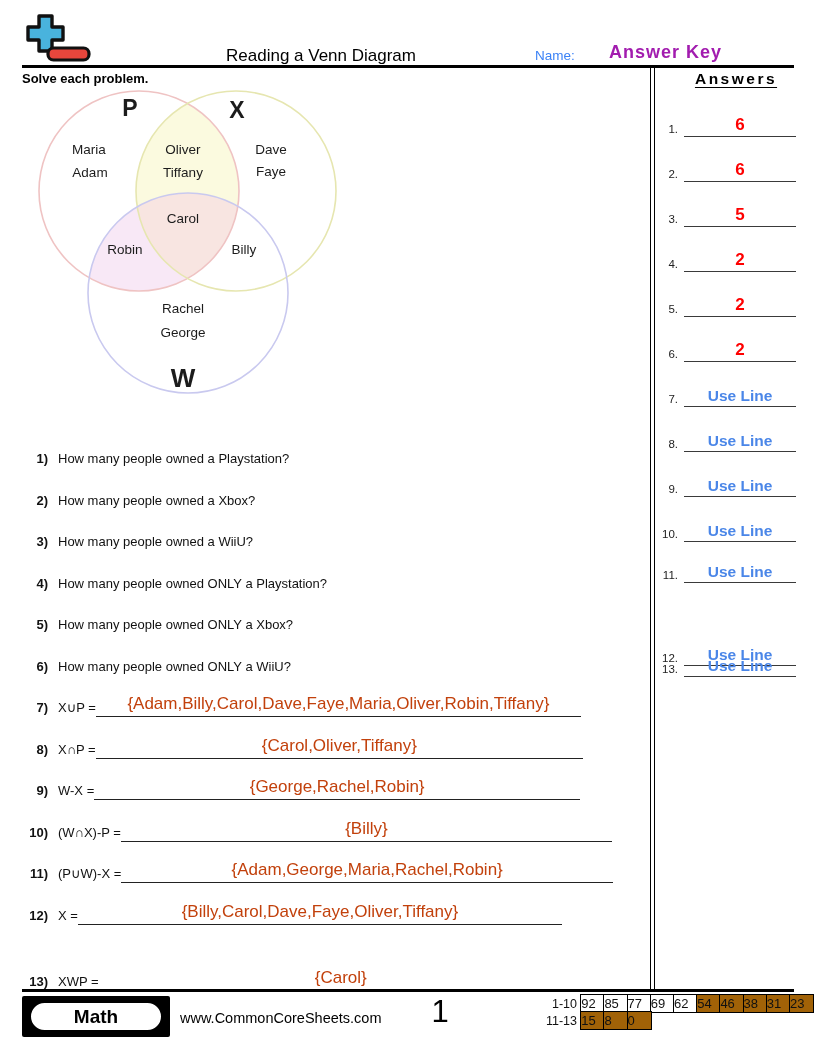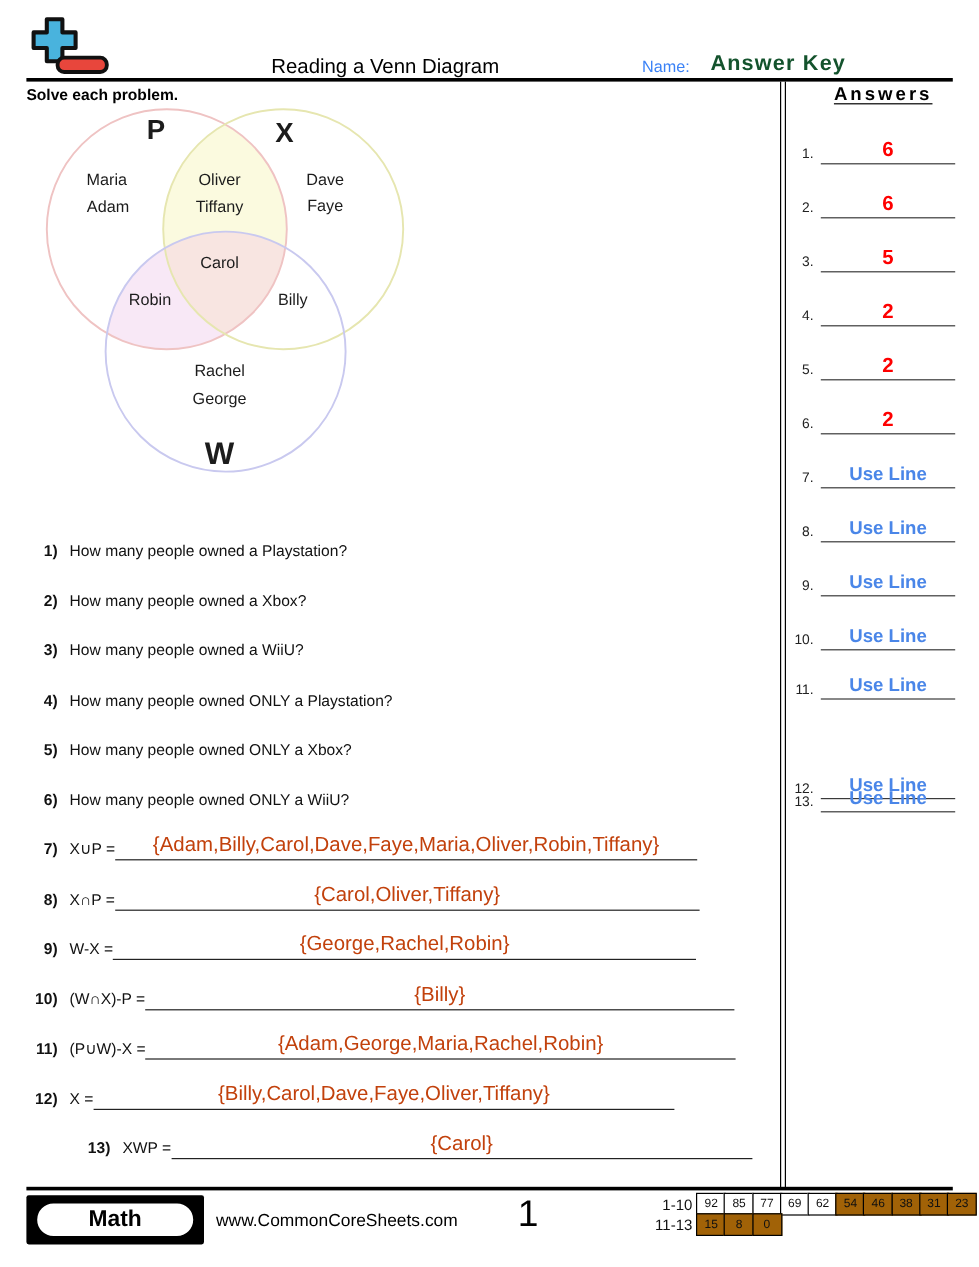--- a/index.html
+++ b/index.html
@@ -5,21 +5,21 @@
   html,body{margin:0;padding:0;}
   body{
     width:816px;height:1056px;position:relative;background:#ffffff;
     font-family:"Liberation Sans",sans-serif;color:#111;overflow:hidden;
   }
   .abs{position:absolute;}
 
   
   #page-title{left:171px;top:46px;width:300px;text-align:center;font-size:17px;color:#000;}
   #name-label{left:535px;top:48px;font-size:13.5px;color:#3b82f6;}
-  #name-value{left:592px;top:42px;width:130px;text-align:left;font-size:18px;font-weight:bold;color:#14532d;letter-spacing:1px;}
+  #name-value{left:592px;top:42px;width:130px;text-align:right;font-size:18px;font-weight:bold;color:#a21caf;letter-spacing:1px;}
   #header-rule{left:22px;top:65px;width:772px;height:3px;background:#000;}
   #instruction{left:22px;top:71px;font-size:13px;font-weight:bold;color:#000;}
 
   
   #venn{left:28px;top:90px;}
   #venn text{font-family:"Liberation Sans",sans-serif;fill:#1c1c1c;}
   .venn-name{font-size:13.5px;}
   .venn-big{font-weight:bold;font-size:23px;fill:#000;}
   .venn-big-w{font-weight:bold;font-size:26px;fill:#000;}
 
@@ -43,21 +43,21 @@
   
   #footer-rule{left:22px;top:989px;width:772px;height:3px;background:#000;}
   #math-box{left:22px;top:996px;width:148px;height:41px;background:#000;border-radius:2px;}
   #math-pill{position:absolute;left:7px;top:5px;right:7px;bottom:5px;background:#fff;border:2px solid #000;border-radius:16px;
     display:flex;align-items:center;justify-content:center;font-weight:bold;font-size:19px;color:#000;}
   #website{left:180px;top:1010px;font-size:14.5px;color:#000;}
   #page-number{left:410px;top:994px;width:60px;text-align:center;font-size:31px;color:#000;}
   #score{right:2px;top:994px;}
   .score-row{display:flex;align-items:stretch;}
   .score-label{width:46px;text-align:right;padding-right:5px;font-size:12.5px;align-self:center;}
-  .score-cell{width:23px;height:17px;border:1.8px solid #000;margin-left:-1.8px;font-size:10px;text-align:center;line-height:17px;background:#fff;}
+  .score-cell{width:23px;height:17px;border:1.8px solid #000;margin-left:-1.8px;font-size:13px;line-height:17px;background:#fff;}
   .score-row + .score-row{margin-top:-1.8px;}
   .shaded{background:#a16207;}
 </style>
 </head>
 <body>
 
 <div class="abs" style="left:22px;top:12px;">
   <svg width="74" height="54" viewBox="0 0 74 54">
     <path d="M17 4 h13 v11 h11 v13 h-11 v11 h-13 v-11 h-11 v-13 h11 z" fill="#49b3dd" stroke="#111" stroke-width="3.4" stroke-linejoin="round"></path>
     <rect x="26" y="36" width="41" height="12" rx="5.5" fill="#e8463c" stroke="#111" stroke-width="3.2"></rect>
@@ -156,21 +156,21 @@
 <div class="abs qa-row" style="top:862px;width:591px;">
   <span class="q-num" style="padding-bottom:2px;">11)</span>
   <span class="qa-label">(P∪W)-X =</span>
   <span class="qa-line"><span>{Adam,George,Maria,Rachel,Robin}</span></span>
 </div>
 <div class="abs qa-row" style="top:904px;width:540px;">
   <span class="q-num" style="padding-bottom:2px;">12)</span>
   <span class="qa-label">X =</span>
   <span class="qa-line"><span>{Billy,Carol,Dave,Faye,Oliver,Tiffany}</span></span>
 </div>
-<div class="abs qa-row" style="top:945px;width:561px;margin-left:44px;">
+<div class="abs qa-row" style="top:970px;width:561px;">
   <span class="q-num" style="padding-bottom:2px;">13)</span>
   <span class="qa-label">XWP =</span>
   <span class="qa-line"><span>{Carol}</span></span>
 </div>
 
 <div class="abs" id="divider"></div>
 <div class="abs" id="answers-title">Answers</div>
 
 <div class="abs ans-item" style="top:99px;">
   <span class="ans-num">1.</span>

